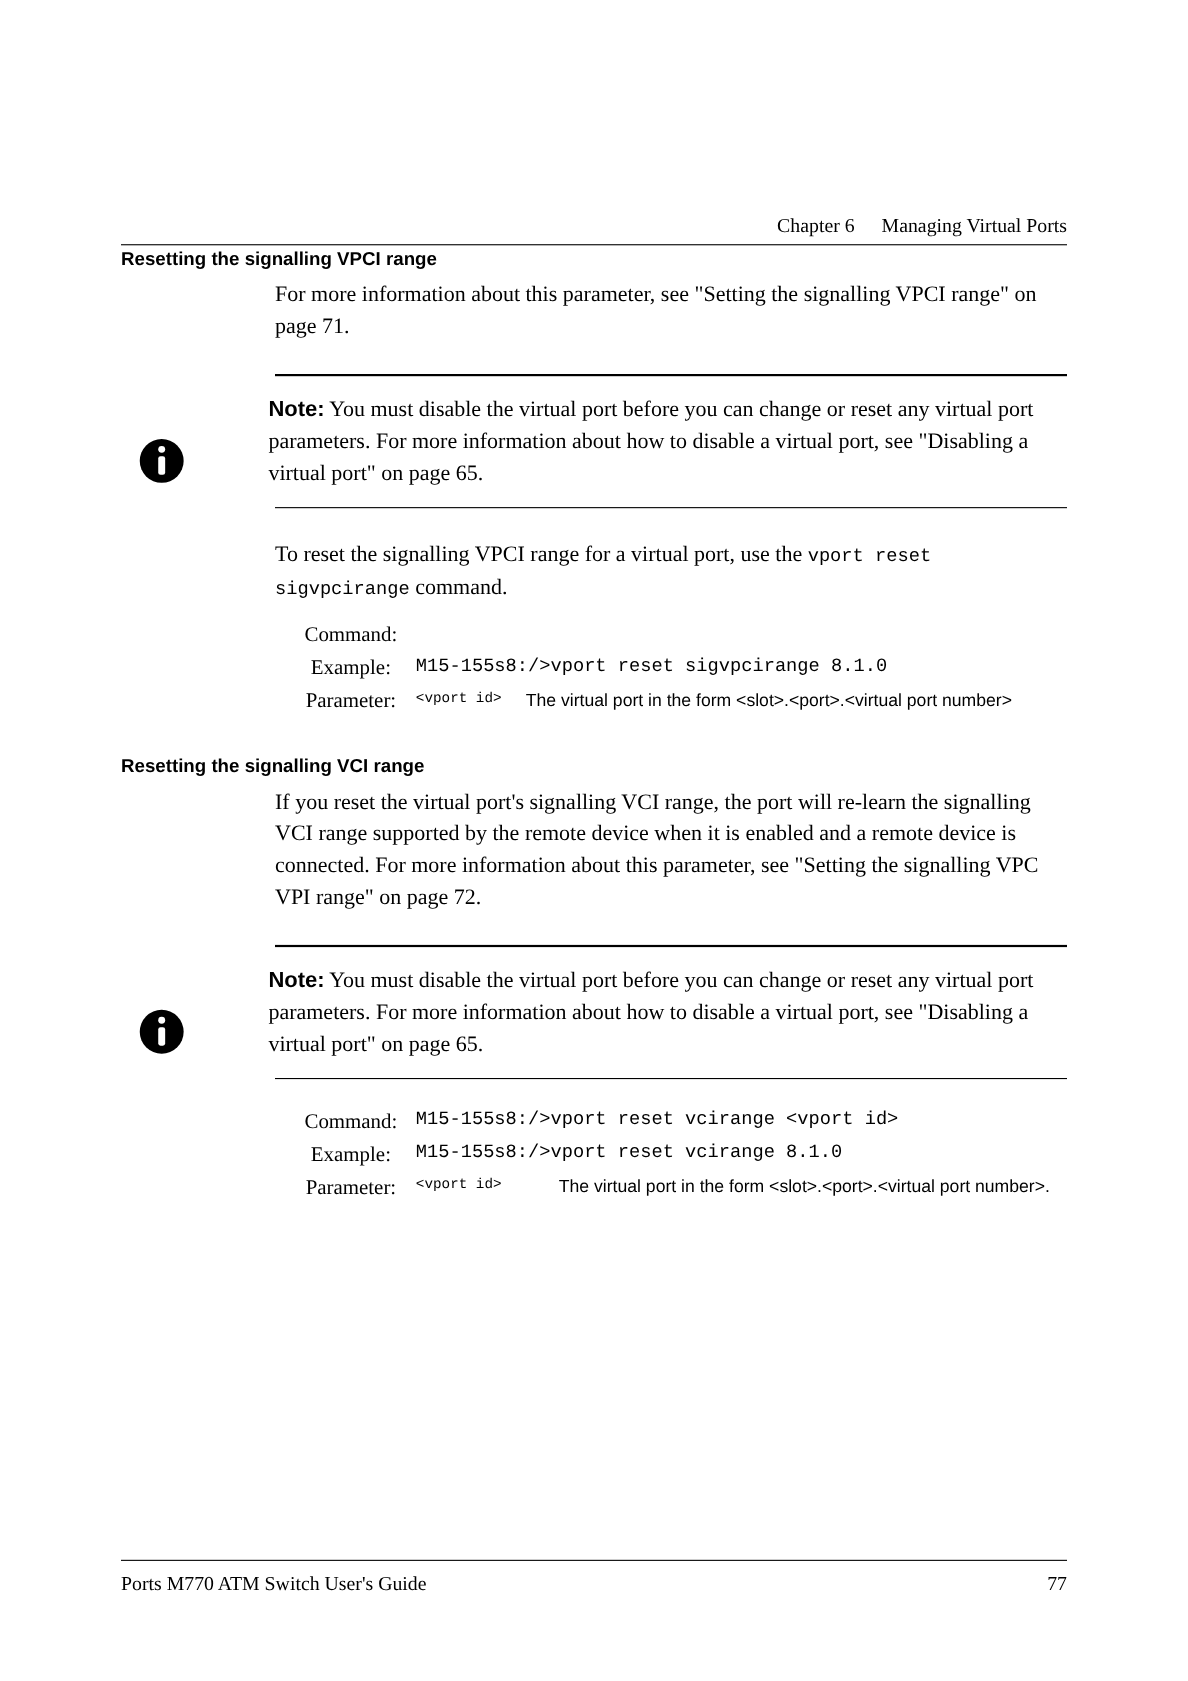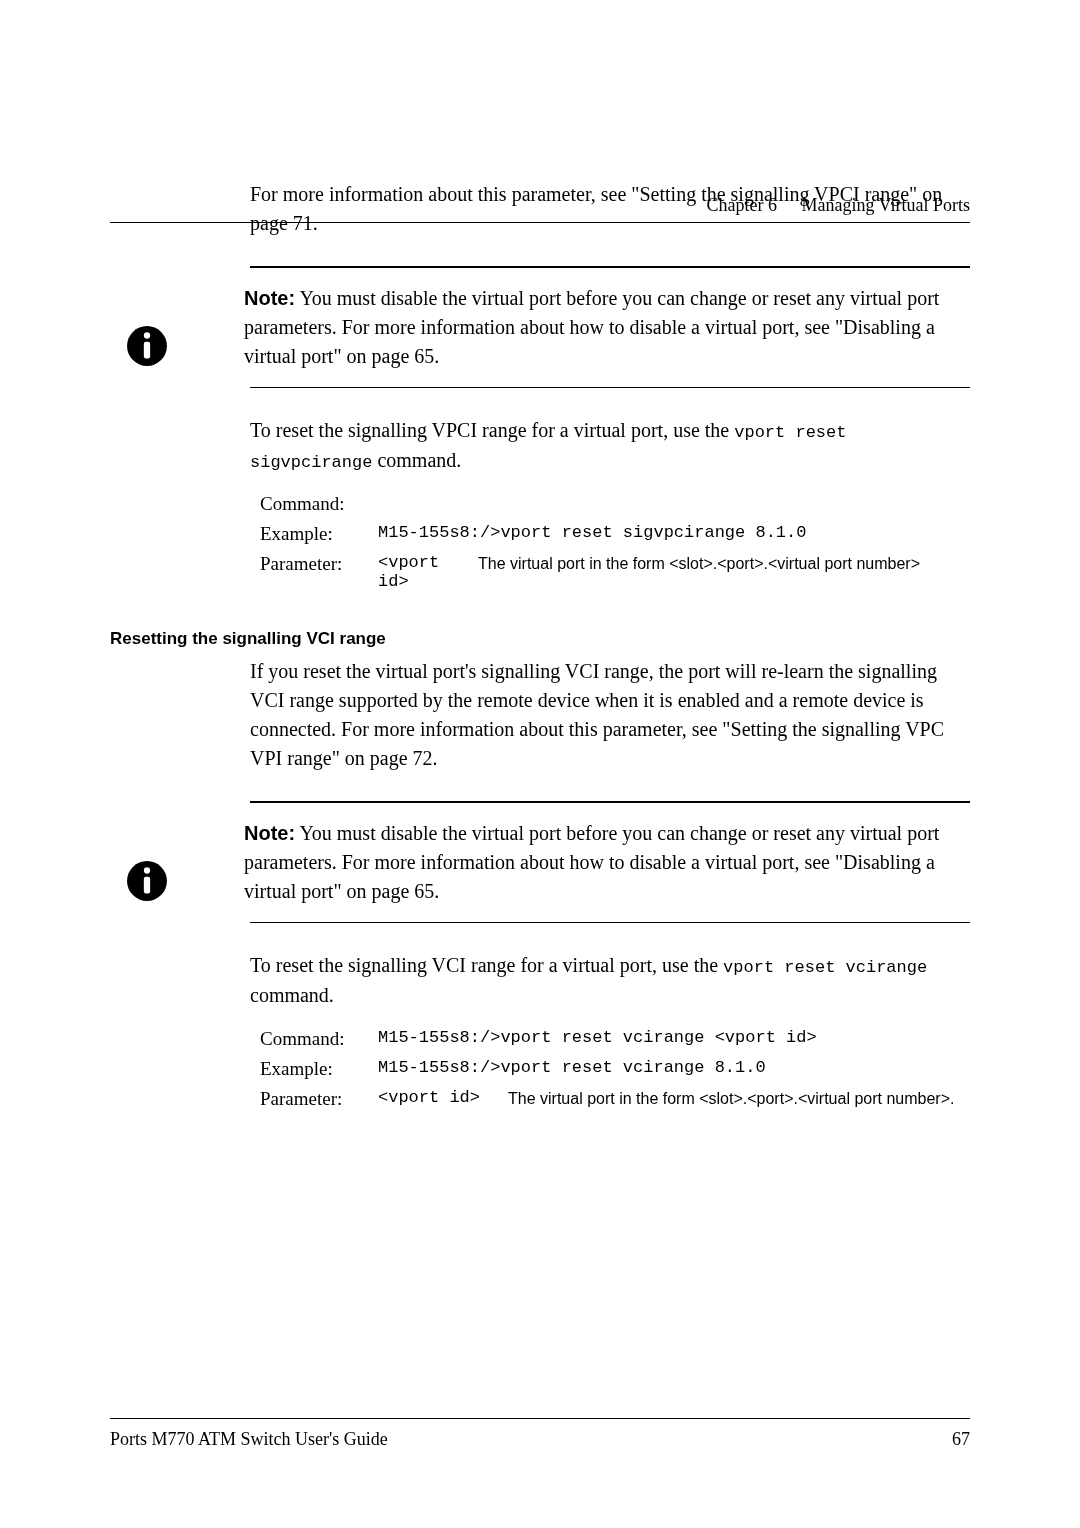--- a/index.html
+++ b/index.html
@@ -13,42 +13,43 @@
 .body-text p { margin-bottom: 18px; }
 .note-block { margin-left: 140px; margin-top: 28px; margin-bottom: 28px; }
 .note-rule { height: 1.5px; background: #000; width: 100%; }
 .note-inner { display: flex; align-items: flex-end; padding: 16px 0; }
 .note-icon { flex: 0 0 auto; margin-left: -124px; margin-right: 76px; margin-top:6px;}
 .note-icon svg { width: 42px; height: 42px; }
 .note-text { font-size: 20px; line-height: 1.45; }
 .note-label { font-family: Arial, Helvetica, sans-serif; font-weight: bold; }
 .cmd-table { margin-left: 150px; font-size: 19px; }
 .cmd-row { display: flex; margin-bottom: 8px; align-items: flex-start; }
-.cmd-label { width: 118px; flex-shrink: 0; }
+.cmd-label { width: 118px; flex-shrink: 0; text-align: center; }
 .cmd-code { font-family: 'Courier New', monospace; font-size: 17px; }
 .cmd-param { display: flex; }
-.cmd-param-name { font-family: 'Courier New', monospace; font-size: 17px; width: 100px; flex-shrink: 0; }
+.cmd-param-name { font-family: 'Courier New', monospace; font-size: 13px; width: 100px; flex-shrink: 0; }
 .cmd-param-desc { font-size: 16px; font-family: Arial, Helvetica, sans-serif; line-height: 1.35; }
 .footer { position: absolute; bottom: 78px; left: 110px; right: 110px; }
 .footer-rule { height: 1px; background: #000; margin-bottom: 10px; }
 .footer-row { display: flex; justify-content: space-between; font-size: 18px; }
 .after-note { margin-top: 13px; }
 .second-section .section-h { margin-top: 38px; }
 </style>
 </head>
 <body>
 
 <div class="header-text">
   <span class="chapter-num">Chapter 6</span>
   <span>Managing Virtual Ports</span>
 </div>
 <div class="header-line"></div>
 
 <div class="page">
 
+  <div class="section-h">Resetting the signalling VPCI range</div>
   <div class="body-text">
     <p>For more information about this parameter, see "Setting the signalling VPCI range" on page 71.</p>
   </div>
 
   <div class="note-block">
     <div class="note-rule"></div>
     <div class="note-inner">
       <div class="note-icon">
         <svg viewBox="0 0 40 40">
             <circle cx="20" cy="20" r="19" fill="#000"></circle>
@@ -104,25 +105,20 @@
             </svg>
       </div>
       <div class="note-text">
         <span class="note-label">Note:</span>
         <span>You must disable the virtual port before you can change or reset any virtual port parameters. For more information about how to disable a virtual port, see "Disabling a virtual port" on page 65.</span>
       </div>
     </div>
     <div class="note-rule"></div>
   </div>
 
-  <div class="body-text after-note">
-    <p>
-      <span>To reset the signalling VCI range for a virtual port, use the </span><span class="cmd-code">vport reset vcirange</span><span> command.</span>
-    </p>
-  </div>
 
   <div class="cmd-table">
     <div class="cmd-row">
       <div class="cmd-label">Command:</div>
       <div class="cmd-code">M15-155s8:/&gt;vport reset vcirange &lt;vport id&gt;</div>
     </div>
     <div class="cmd-row">
       <div class="cmd-label">Example:</div>
       <div class="cmd-code">M15-155s8:/&gt;vport reset vcirange 8.1.0</div>
     </div>
@@ -135,15 +131,15 @@
     </div>
   </div>
   </div>
 
 </div>
 
 <div class="footer">
   <div class="footer-rule"></div>
   <div class="footer-row">
     <span>Ports M770 ATM Switch User's Guide</span>
-    <span>67</span>
+    <span>77</span>
   </div>
 </div>
 
 </body></html>

